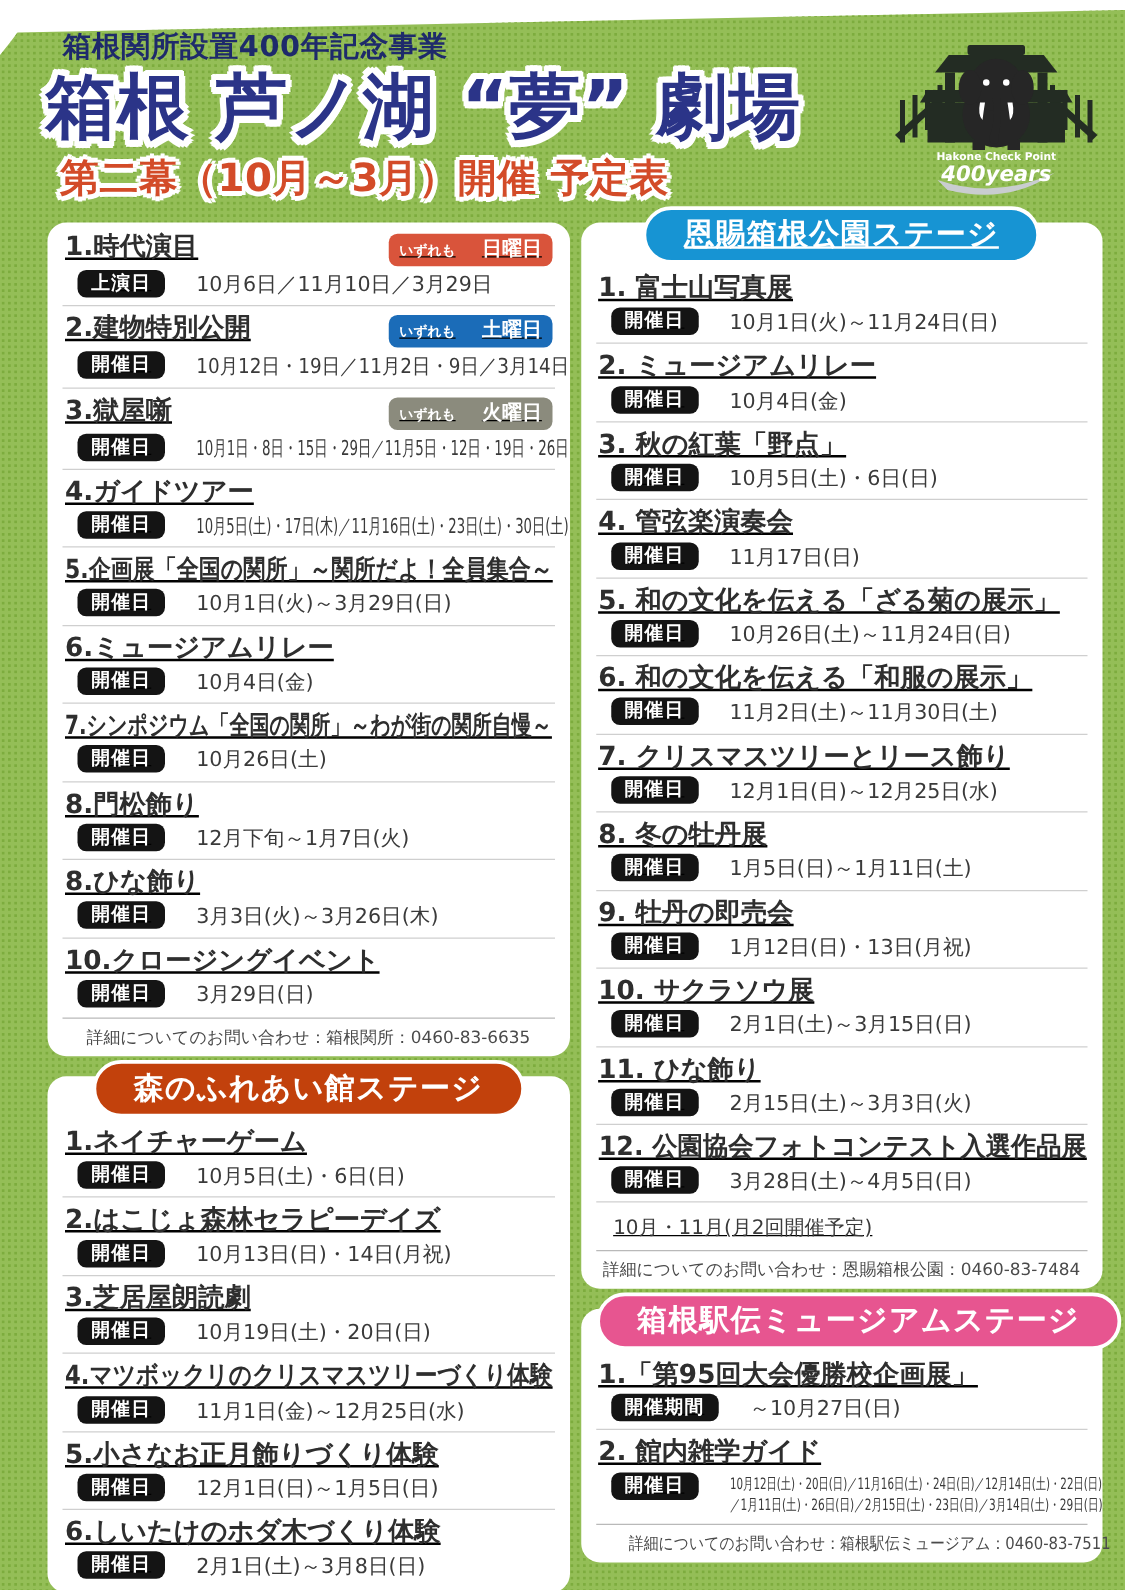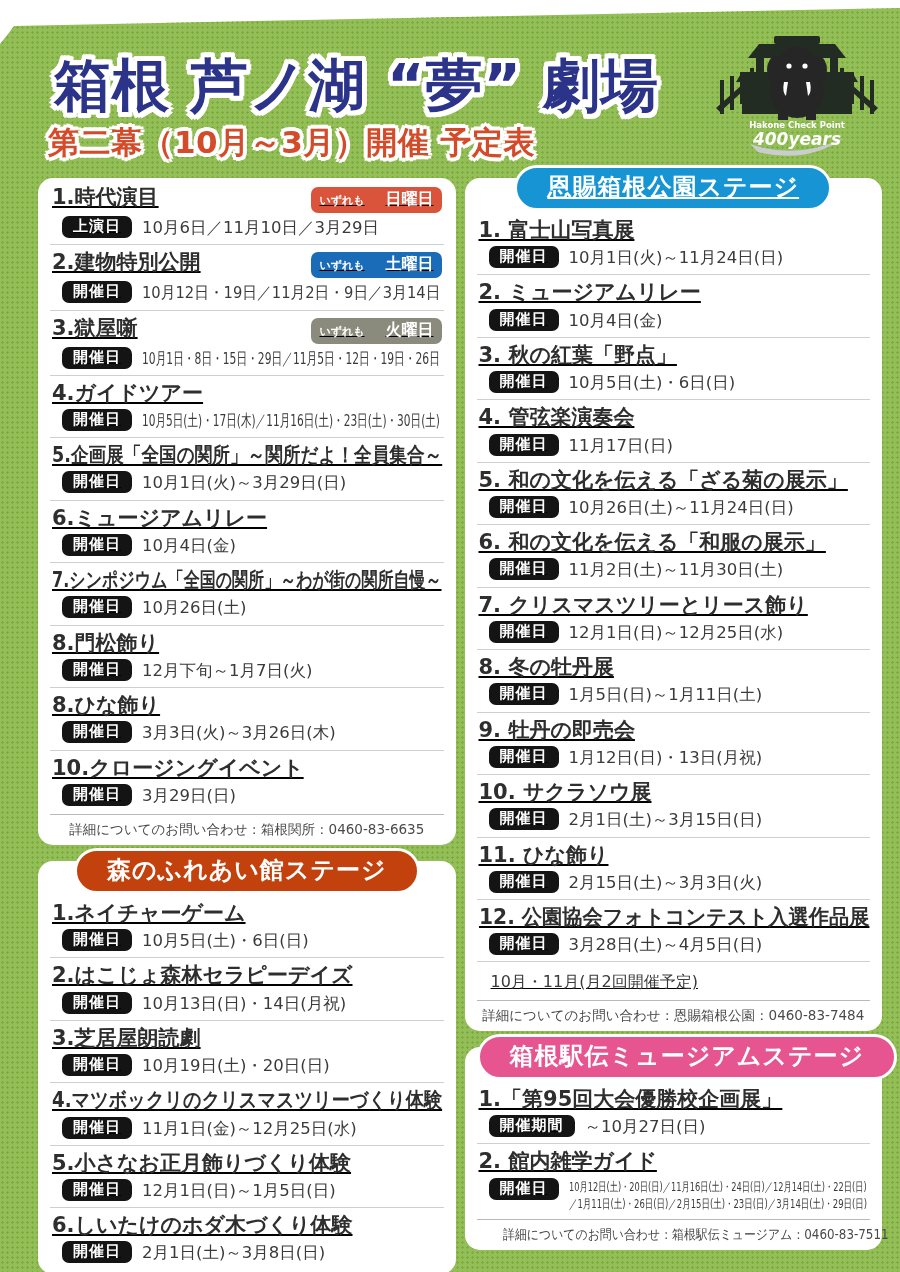--- a/index.html
+++ b/index.html
@@ -18,21 +18,21 @@
   }
   .content{position:absolute;inset:0;padding:0;}
 
   
   .hdr{position:relative;height:168px;}
   .program-label{
     position:absolute;left:50px;top:22px;
     font-size:23px;font-weight:800;color:#1e2a6b;letter-spacing:.5px;
   }
   .main-title{
-    position:absolute;left:54px;top:48px;
+    position:absolute;left:36px;top:48px;
     font-size:57px;font-weight:800;color:#2b3488;letter-spacing:1px;
     white-space:nowrap;
     text-shadow:
       -4px -4px 0 #fff,4px -4px 0 #fff,-4px 4px 0 #fff,4px 4px 0 #fff,
       -5px 0 0 #fff,5px 0 0 #fff,0 -5px 0 #fff,0 5px 0 #fff,
       -3px -5px 0 #fff,3px -5px 0 #fff,-3px 5px 0 #fff,3px 5px 0 #fff;
   }
   .sub-title{
     position:absolute;left:48px;top:122px;
     font-size:31px;font-weight:800;color:#d34b28;letter-spacing:.5px;white-space:nowrap;
@@ -66,21 +66,21 @@
   .badge{
     flex:0 0 auto;display:inline-flex;align-items:baseline;gap:21px;
     border-radius:7px;padding:2px 8px 3px 8px;margin-left:6px;margin-top:2px;white-space:nowrap;
   }
   .badge-prefix{font-size:11px;font-weight:700;color:#fff;}
   .badge-day{font-size:16px;font-weight:800;color:#fff;}
   .date-row{display:flex;align-items:flex-start;margin:3px 0 0 10px;}
   .date-pill{
     flex:0 0 auto;background:#141414;color:#fff;border-radius:7px;
     font-size:15px;font-weight:800;letter-spacing:1px;
-    padding:1px 11px 2px 11px;margin-right:10px;white-space:nowrap;
+    padding:1px 11px 2px 11px;margin-right:25px;white-space:nowrap;
   }
   .date-text{
     display:inline-block;white-space:nowrap;transform-origin:left center;
     font-size:16.5px;color:#3a3a3a;font-weight:500;padding-top:1px;line-height:1.35;
   }
   .date-text .dline{display:inline-block;white-space:nowrap;transform-origin:left center;}
   .date-plain{margin-left:2px;}
   .panel-footer{
     border-top:1px solid #b9b9b9;margin-top:2px;padding:4px 0 2px 0;text-align:center;
   }
@@ -89,20 +89,21 @@
     font-size:13.5px;color:#4a4a4a;
   }
 </style>
 </head>
 <body>
 
 <div class="bg-green"></div>
 
 <div class="content">
   <div class="hdr">
+    <div class="program-label">箱根関所設置400年記念事業</div>
     <div class="main-title">箱根 芦ノ湖 “夢” 劇場</div>
     <div class="sub-title">第二幕（10月～3月）開催 予定表</div>
 
     <div class="logo">
       <svg width="170" height="150" viewBox="0 0 170 150">
         <g fill="#232c23">
 
           <path d="M4 96 L40 64 L43 68 L8 100 Z"></path>
           <rect x="8" y="68" width="4" height="34"></rect>
             <rect x="18" y="64" width="4" height="34"></rect>

